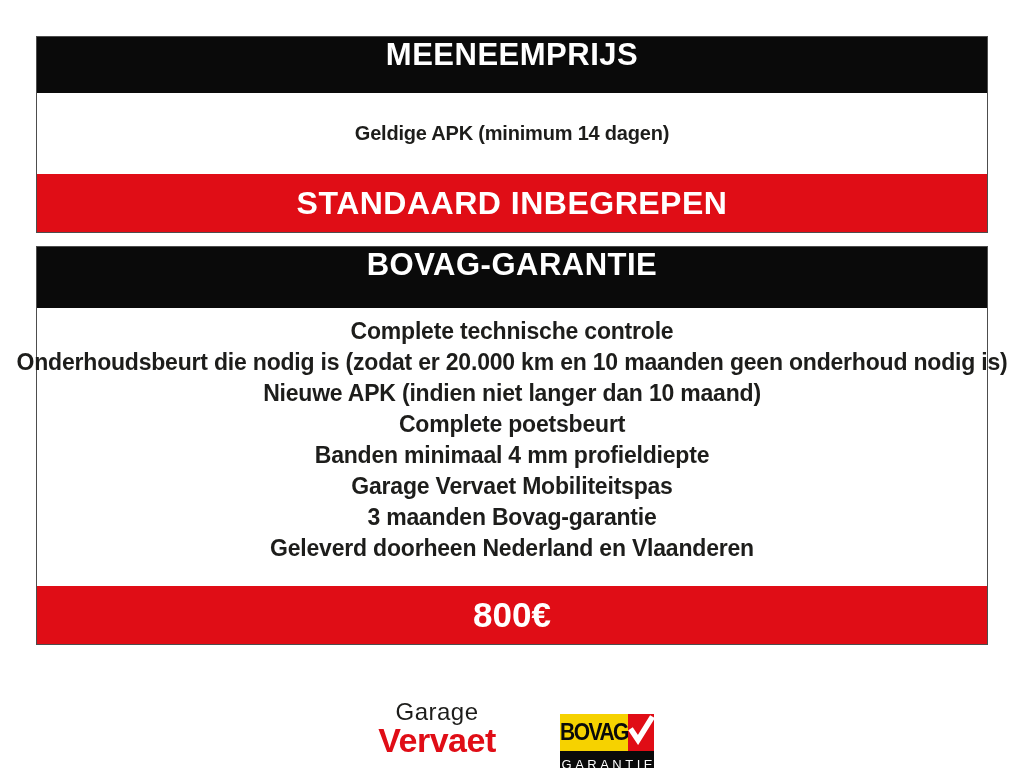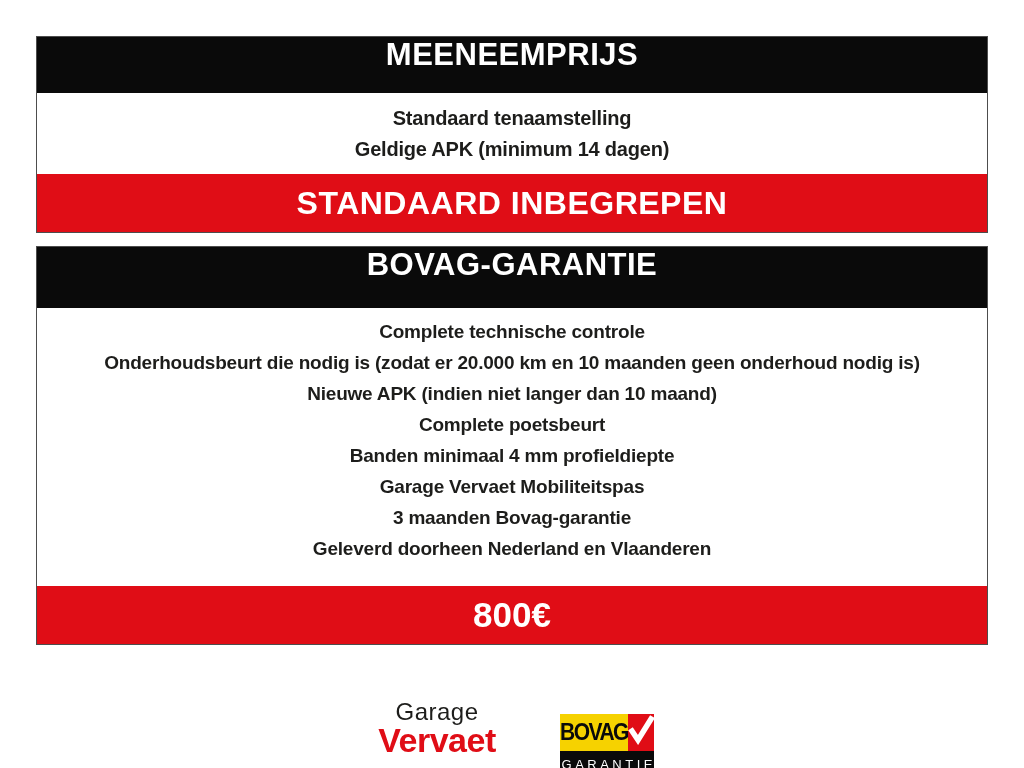--- a/index.html
+++ b/index.html
@@ -50,21 +50,21 @@
   .card-bovag .card-body { height: 264px; }
 
   .body-line {
     line-height: 31px;
     font-weight: bold;
     color: #1d1d1b;
     white-space: nowrap;
     letter-spacing: -0.2px;
   }
   .card-meeneemprijs .body-line { font-size: 20px; }
-  .card-bovag .body-line { font-size: 19px; }
+  .card-bovag .body-line { font-size: 23px; }
 
   .card-ribbon {
     background: #e00d16;
     color: #ffffff;
     display: flex;
     align-items: center;
     justify-content: center;
     font-weight: bold;
     height: 58px;
     font-size: 32px;
@@ -168,21 +168,20 @@
 </head>
 <body>
 
 <div class="page">
 
   <section class="card card-meeneemprijs">
     <header class="card-header">
       <span>MEENEEMPRIJS</span>
     </header>
     <div class="card-body">
-      <div class="body-line">Standaard tenaamstelling</div>
       <div class="body-line">Geldige APK (minimum 14 dagen)</div>
     </div>
     <div class="card-ribbon">
       <span>STANDAARD INBEGREPEN</span>
     </div>
   </section>
 
   <section class="card card-bovag">
     <header class="card-header">
       <span>BOVAG-GARANTIE</span>

